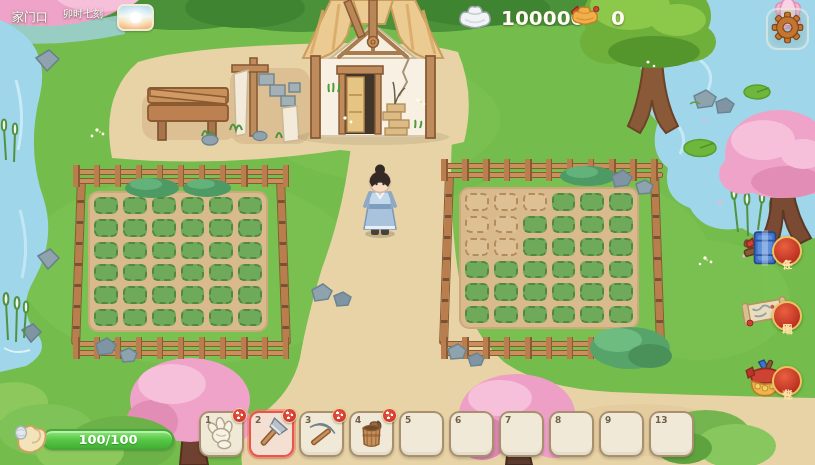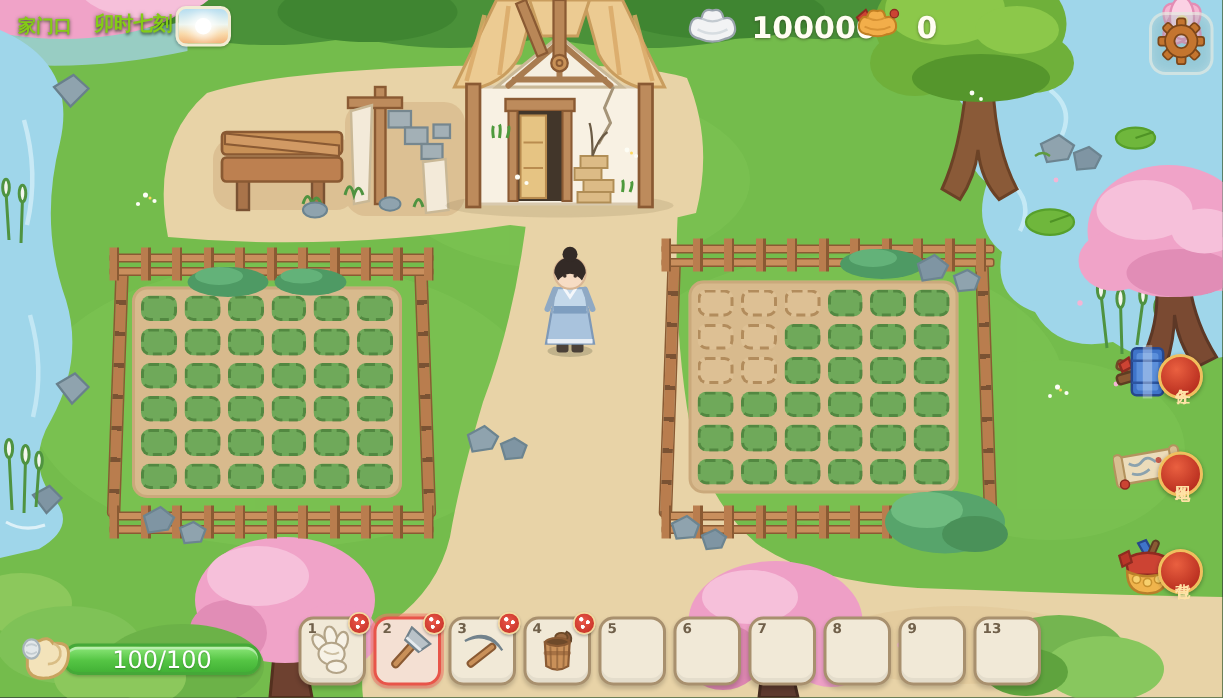--- a/index.html
+++ b/index.html
@@ -21,24 +21,24 @@
      background:repeating-linear-gradient(to bottom,#b97d4e 0 18px,#7a5233 18px 21px)}
   .fence-v.left{left:1px;transform:rotate(2deg)}.fence-v.right{right:1px;transform:rotate(-2deg)}
   
   .field-dirt{position:absolute;background:#d8ba8d;border-radius:10px;
      box-shadow:inset 0 0 0 2px rgba(160,120,70,.25)}
   .plots{position:absolute;inset:6px;display:grid;gap:5px;
      grid-template-columns:repeat(6,1fr);grid-template-rows:repeat(6,1fr)}
   .plot{background:#6fa95a;border:2px dashed rgba(55,105,40,.5);border-radius:6px}
   .plot.tilled{background:#ddc094;border-color:rgba(150,105,55,.6)}
   
-  .hudtext{position:absolute;color:#84cc16;font-weight:bold;z-index:10;
+  .hudtext{position:absolute;color:#ffffff;font-weight:normal;z-index:10;
      text-shadow:0 1px 2px rgba(35,60,25,.7),0 0 3px rgba(35,60,25,.35)}
   .loc{left:12px;top:9px;font-size:12px}
-  .time{left:63px;top:7px;font-size:13px}
+  .time{left:63px;top:7px;font-size:10px}
   .weather{position:absolute;left:117px;top:4px;width:33px;height:23px;border-radius:7px;z-index:10;
      border:2px solid #f2ecd4;overflow:hidden;box-shadow:0 1px 2px rgba(0,0,0,.25);
      background:linear-gradient(180deg,#b5ddf0 0%,#eef6f0 45%,#f9d9a8 72%,#f2b278 100%)}
   .weather .sun{position:absolute;left:50%;top:48%;width:11px;height:11px;margin:-5px 0 0 -6px;
      border-radius:50%;background:#fff;box-shadow:0 0 8px 3px rgba(255,255,255,.95)}
   .currency{position:absolute;top:2px;display:flex;align-items:center;gap:7px;z-index:10;height:32px}
   .currency.silver{left:456px}.currency.gold{left:566px}
   .cval{font-size:20px;font-weight:bold;color:#fffdf2;text-shadow:0 1px 2px rgba(50,60,30,.6)}
   .settings{position:absolute;right:6px;top:8px;width:43px;height:42px;border-radius:11px;z-index:10;
      border:2px solid rgba(245,245,235,.6);background:rgba(125,170,170,.28);cursor:pointer;
@@ -55,21 +55,21 @@
      display:flex;align-items:center;justify-content:center}
   .side-label{writing-mode:vertical-rl;text-orientation:upright;font-size:10px;font-weight:bold;
      color:#ffe2a6;line-height:1;letter-spacing:0}
   
   .stamina{position:absolute;left:10px;top:420px;width:162px;height:42px;z-index:10}
   .stamina .arm{position:absolute;left:0;top:2px;width:42px;height:36px;z-index:2}
   .stamina .bar{position:absolute;left:32px;top:9px;width:128px;height:17px;border-radius:10px;
      border:2px solid #45a838;background:linear-gradient(180deg,#8ee87b 0%,#55c544 55%,#43b236 100%);
      box-shadow:inset 0 2px 0 rgba(255,255,255,.4),0 1px 2px rgba(0,0,0,.2)}
   .stamina .bar span{position:absolute;inset:0;display:flex;align-items:center;justify-content:center;
-     font-size:16px;font-weight:normal;color:#fff;text-shadow:0 1px 1px rgba(30,90,20,.45)}
+     font-size:13px;font-weight:bold;color:#fff;text-shadow:0 1px 1px rgba(30,90,20,.45)}
   
   .hotbar{position:absolute;left:199px;top:411px;display:flex;gap:5px;z-index:10}
   .slot{position:relative;width:45px;height:46px;background:#f1e9d7;border:2px solid #a8906e;
      border-radius:10px;box-sizing:border-box;cursor:pointer;
      box-shadow:0 2px 3px rgba(0,0,0,.18),inset 0 -3px 0 rgba(0,0,0,.05)}
   .slot.selected{border-color:#e8554a;background:#f4e0d3;
      box-shadow:0 0 0 2px rgba(242,120,105,.55),0 2px 3px rgba(0,0,0,.18)}
   .slot-num{position:absolute;top:2px;left:4px;font-size:9px;font-weight:bold;color:#70604a;z-index:3}
   .slot-item{position:absolute;inset:4px;display:flex;align-items:center;justify-content:center;z-index:2}
   .slot-item svg{width:34px;height:34px}

